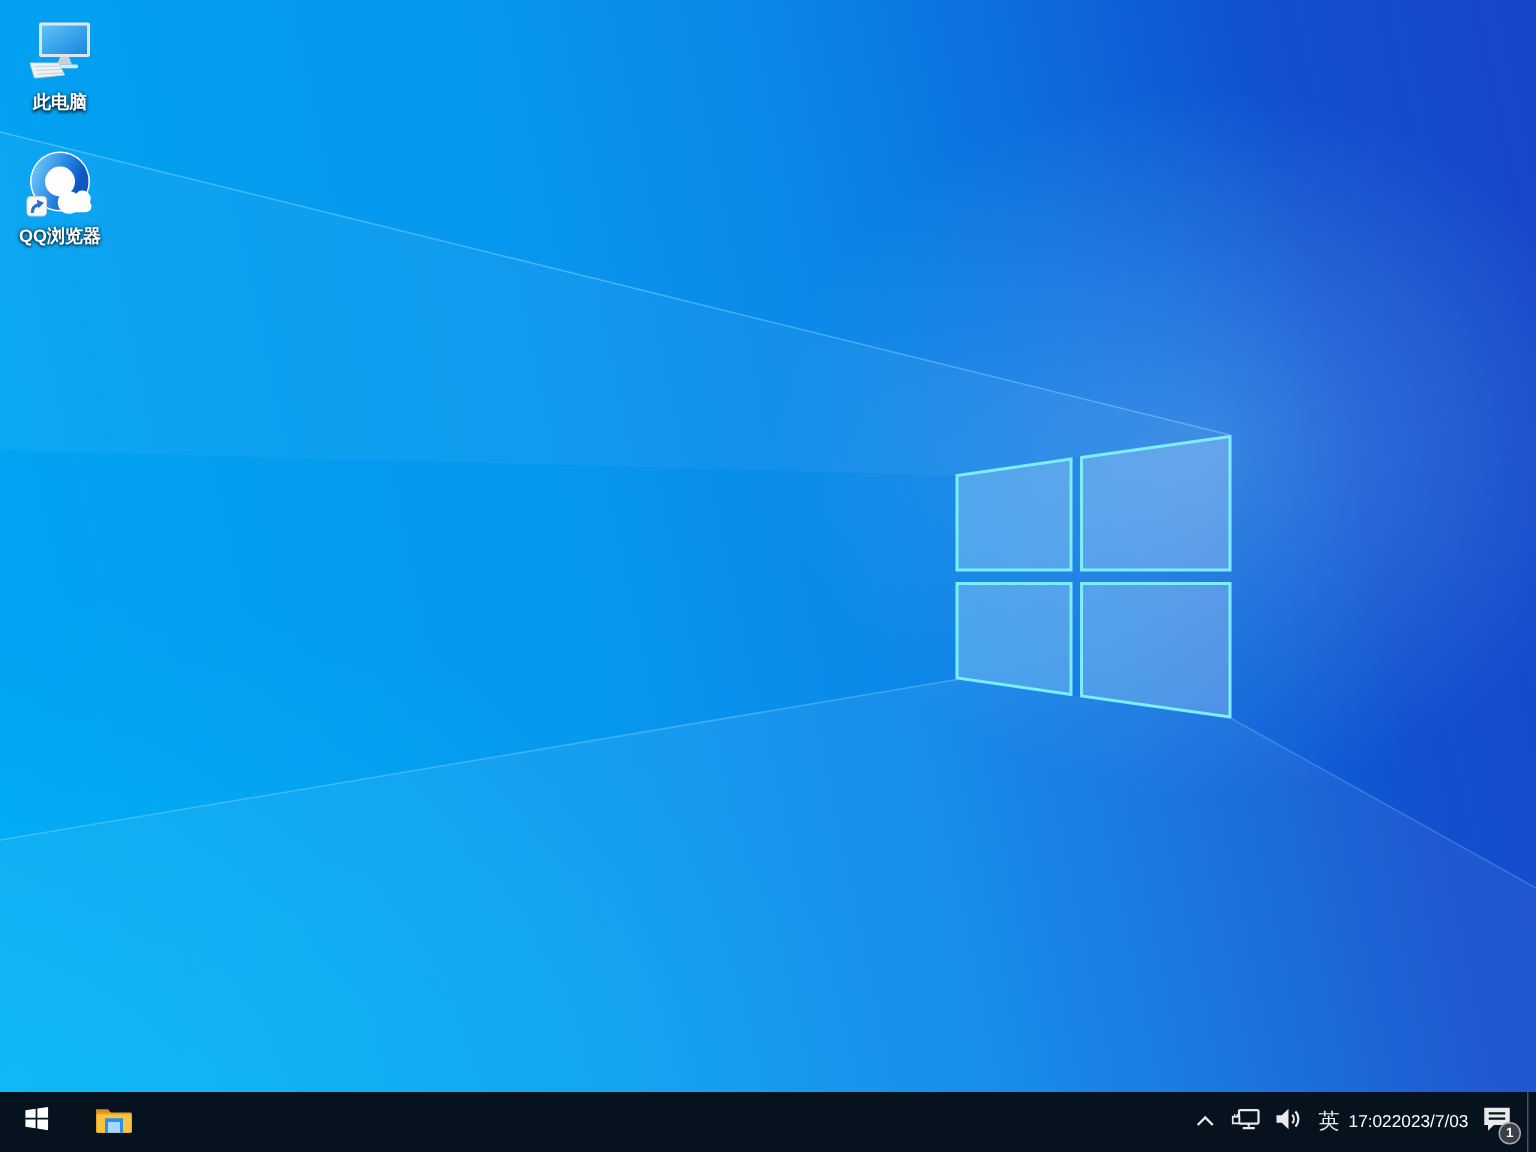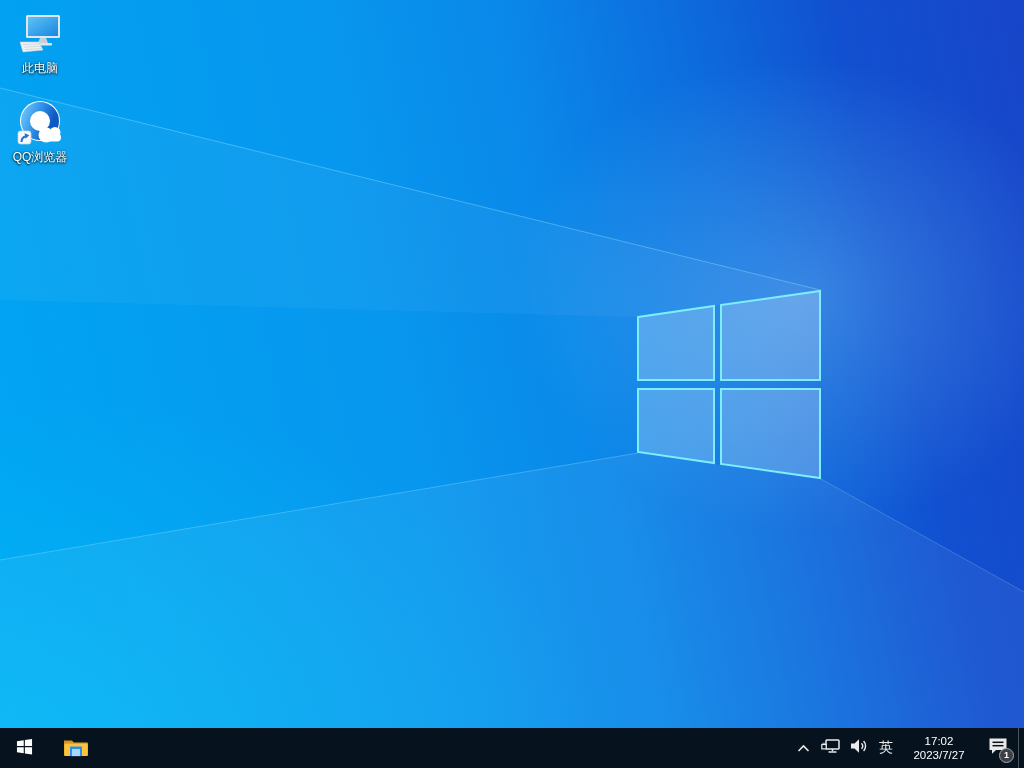--- a/index.html
+++ b/index.html
@@ -10,21 +10,21 @@
   .wallpaper{
     position:absolute; inset:0;
     background:
       radial-gradient(460px 380px at 800px 295px, rgba(150,225,255,0.30), rgba(150,225,255,0) 62%),
       radial-gradient(1000px 620px at 4% 96%, rgba(0,228,255,0.26), rgba(0,228,255,0) 55%),
       linear-gradient(78deg,#00a6f3 0%,#0797ee 40%,#0a88e9 56%,#0d6cdd 71%,#1150d0 84%,#1845c9 100%);
   }
   .wallpaper svg{ position:absolute; inset:0; }
 
   
-  .icon-grid{ position:absolute; top:6px; left:4px; width:72px; }
+  .icon-grid{ position:absolute; top:6px; left:4px; width:72px;font-weight:bold; }
   .desktop-icon{
     width:72px; padding:6px 2px 4px; margin-bottom:16px;
     display:flex; flex-direction:column; align-items:center; gap:3px;
     border-radius:2px; cursor:default;
   }
   .desktop-icon .glyph{ width:48px; height:46px; display:flex; align-items:center; justify-content:center; }
   .desktop-icon .label{
     color:#fff; font-size:12px; line-height:14px; text-align:center; white-space:nowrap;
     text-shadow:0 1px 2px rgba(0,0,0,.85), 0 0 3px rgba(0,0,0,.55);
   }
@@ -32,21 +32,21 @@
   
   .taskbar{
     position:absolute; left:0; right:0; bottom:0; height:40px;
     background:#06121d; display:flex; align-items:stretch; z-index:5;
   }
   .tb-btn{ width:48px; display:flex; align-items:center; justify-content:center; }
   .tray{ margin-left:auto; display:flex; align-items:stretch; }
   .tray-btn{ display:flex; align-items:center; justify-content:center; color:#eaeaea; }
   .w-chevron{ width:26px; } .w-net{ width:28px; } .w-vol{ width:28px; }
   .w-ime{ width:28px; font-size:14px; }
-  .clock{ width:78px; flex-direction:column; justify-content:center;
+  .clock{ width:78px; flex-direction:row; justify-content:center;
     font-size:11.5px; line-height:14px; color:#fff; text-align:center; }
   .action-center{ width:40px; position:relative; }
   .ac-badge{
     position:absolute; right:4px; bottom:5px; width:15px; height:15px; border-radius:50%;
     background:#3c3f46; border:1px solid #a7a9ad; color:#fff;
     font-size:9px; line-height:13px; text-align:center; font-weight:bold;
   }
   .show-desktop{ width:6px; border-left:1px solid rgba(255,255,255,.28); }
 </style>
 </head>
@@ -180,21 +180,21 @@
         </svg>
       </span>
     </div>
 
     <div class="tray-btn w-ime">
       <span>英</span>
     </div>
 
     <div class="tray-btn clock">
       <span>17:02</span>
-      <span>2023/7/27</span>
+      <span>2023/7/03</span>
     </div>
 
     <div class="tray-btn action-center">
       <span>
         <svg width="21" height="18" viewBox="0 0 21 18">
           <path d="M1.5,1.5 h17 v11.5 h-10.5 l-4,3.8 v-3.8 h-2.5 z" fill="#eaeaea"></path>
           <line x1="4.5" y1="5.3" x2="15.5" y2="5.3" stroke="#06121d" stroke-width="1.5"></line>
           <line x1="4.5" y1="8.7" x2="15.5" y2="8.7" stroke="#06121d" stroke-width="1.5"></line>
         </svg>
       </span>

